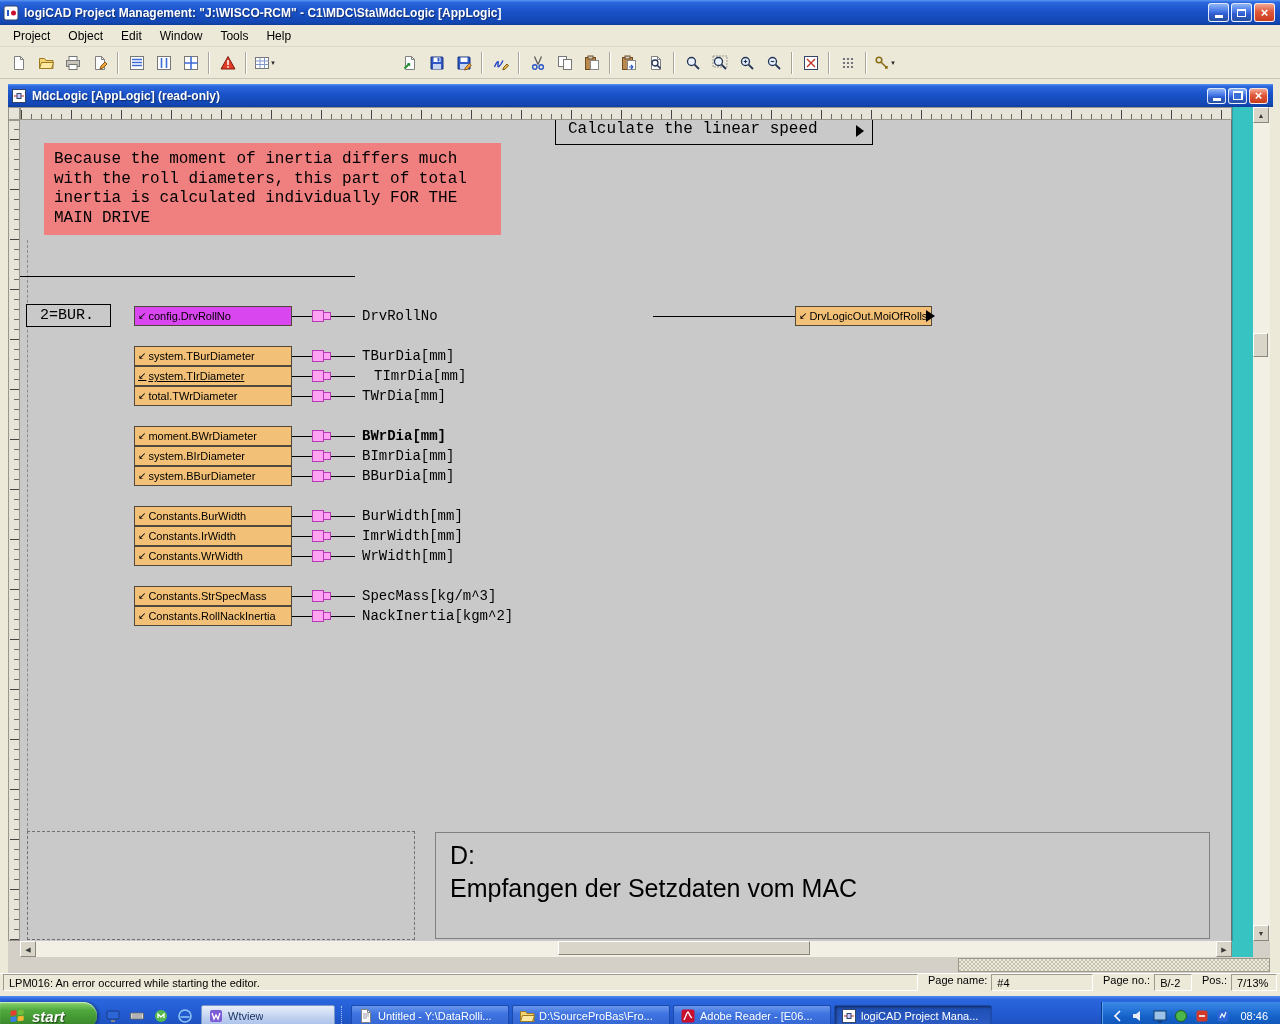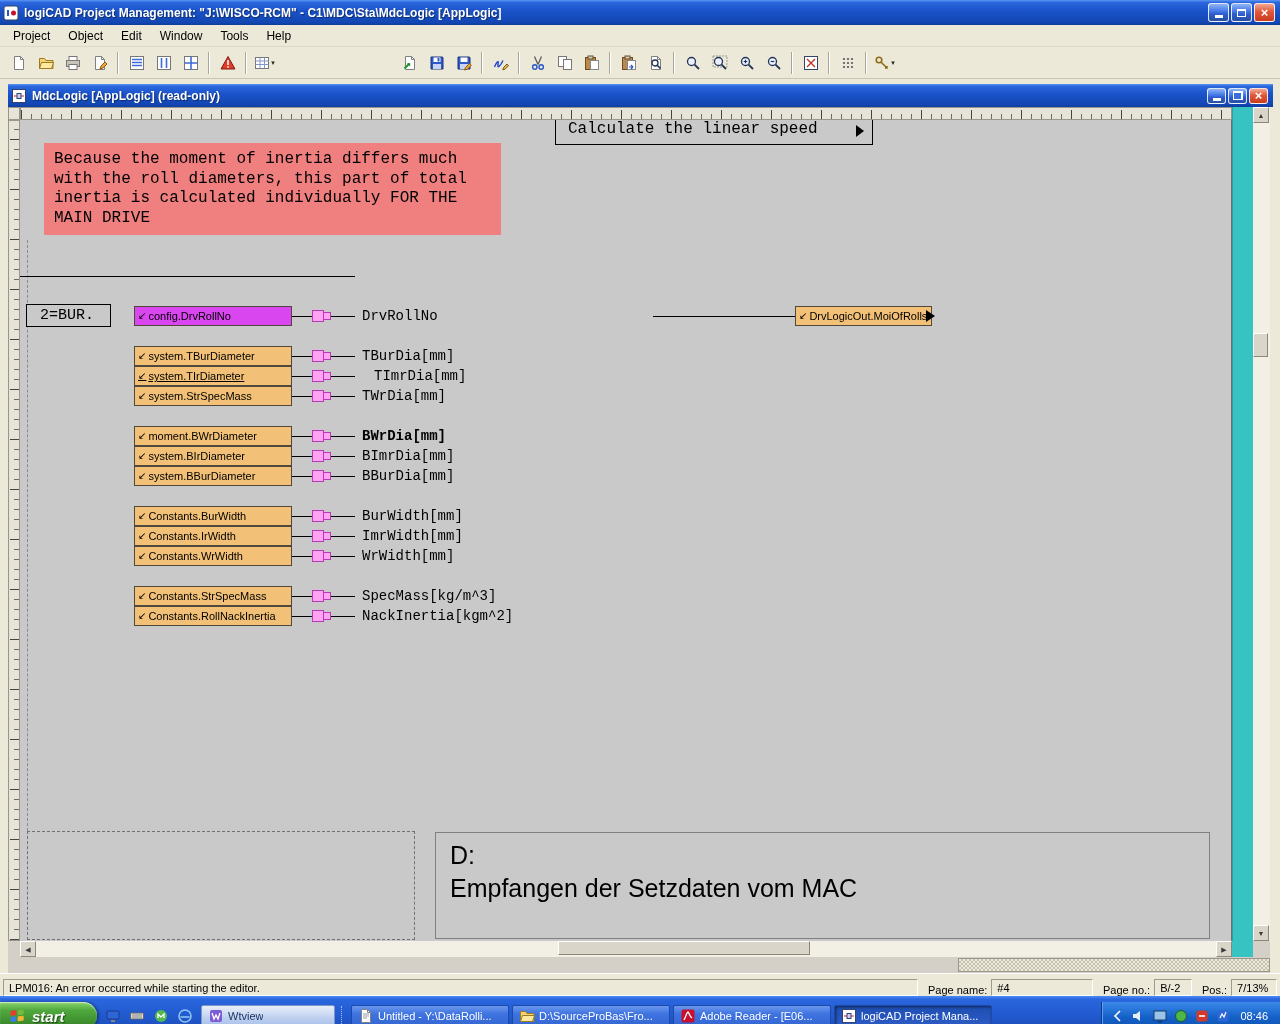--- a/index.html
+++ b/index.html
@@ -89,21 +89,21 @@
   .blk-out{position:absolute;right:7px;top:42px;font:14px/18px "Liberation Mono",monospace}
   .out-label{position:absolute;left:775px;top:186px;width:137px}
   .out-arrow{position:absolute;left:906px;top:190px;width:0;height:0;
     border-left:9px solid #000;border-top:6px solid transparent;border-bottom:6px solid transparent}
   .dashed-box{position:absolute;left:7px;top:711px;width:388px;height:109px;border:1px dashed #707070}
   .desc-box{position:absolute;left:415px;top:712px;width:775px;height:107px;border:1px solid #808080;
     padding:6px 14px;font:25px/33px "Liberation Sans",sans-serif}
 
   
   .statusbar{position:absolute;left:0;top:973px;width:1280px;height:23px;background:#ECE9D8;
-    border-top:1px solid #fff;display:flex;align-items:flex-end;padding:0 3px;font-size:11px}
+    border-top:1px solid #fff;display:flex;align-items:flex-start;padding:0 3px;font-size:11px}
   .panel{height:17px;border:1px solid;border-color:#9D9A8E #FFF #FFF #9D9A8E;
     display:flex;align-items:center;padding:0 5px;white-space:nowrap;overflow:hidden}
   .sb-label{margin:0 4px 0 10px;white-space:nowrap}
 
   
   .taskbar{position:absolute;left:0;top:996px;width:1280px;height:40px;display:flex;align-items:center;
     background:linear-gradient(180deg,#4E8BF5 0%,#2A66DE 8%,#2159CE 50%,#1A4AB4 92%,#143C96 100%)}
   .start-btn{height:28px;width:97px;border:none;display:flex;align-items:center;gap:6px;padding-left:9px;
     background:linear-gradient(180deg,#8BD46F 0%,#4FA83D 30%,#3E8F2E 72%,#2F7423 100%);
     border-radius:0 14px 14px 0;box-shadow:inset 0 1px 1px rgba(255,255,255,.6),2px 0 3px rgba(0,0,0,.35);
@@ -417,21 +417,21 @@
         <div class="pin-text" style="left: 342px; top: 227px;">TBurDia[mm]</div>
         <div class="var-label" style="left: 114px; top: 246px; background: rgb(242, 192, 119); text-decoration: underline;">
           <span>system.TIrDiameter</span>
         </div>
         <div class="wire" style="left: 272px; top: 256px; width: 21px;"></div>
         <div class="pin" style="left: 292px; top: 250px;"></div>
         <div class="pin pin-sm" style="left: 303px; top: 252px;"></div>
         <div class="wire" style="left: 311px; top: 256px; width: 24px;"></div>
         <div class="pin-text" style="left: 344px; top: 247px; margin-left: 10px;">TImrDia[mm]</div>
         <div class="var-label" style="left: 114px; top: 266px; background: rgb(242, 192, 119);">
-          <span>system.StrSpecMass</span>
+          <span>total.TWrDiameter</span>
         </div>
         <div class="wire" style="left: 272px; top: 276px; width: 21px;"></div>
         <div class="pin" style="left: 292px; top: 270px;"></div>
         <div class="pin pin-sm" style="left: 303px; top: 272px;"></div>
         <div class="wire" style="left: 311px; top: 276px; width: 24px;"></div>
         <div class="pin-text" style="left: 342px; top: 267px;">TWrDia[mm]</div>
         <div class="var-label" style="left: 114px; top: 306px; background: rgb(242, 192, 119);">
           <span>moment.BWrDiameter</span>
         </div>
         <div class="wire" style="left: 272px; top: 316px; width: 21px;"></div>

